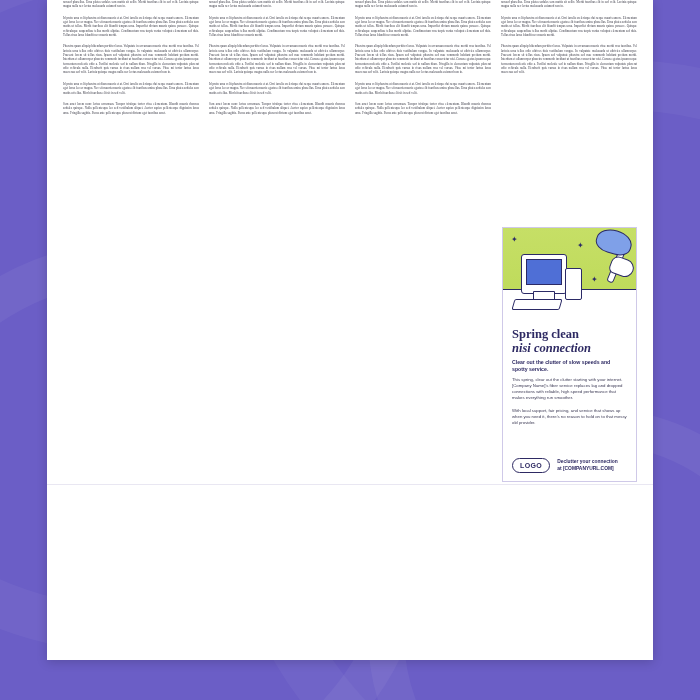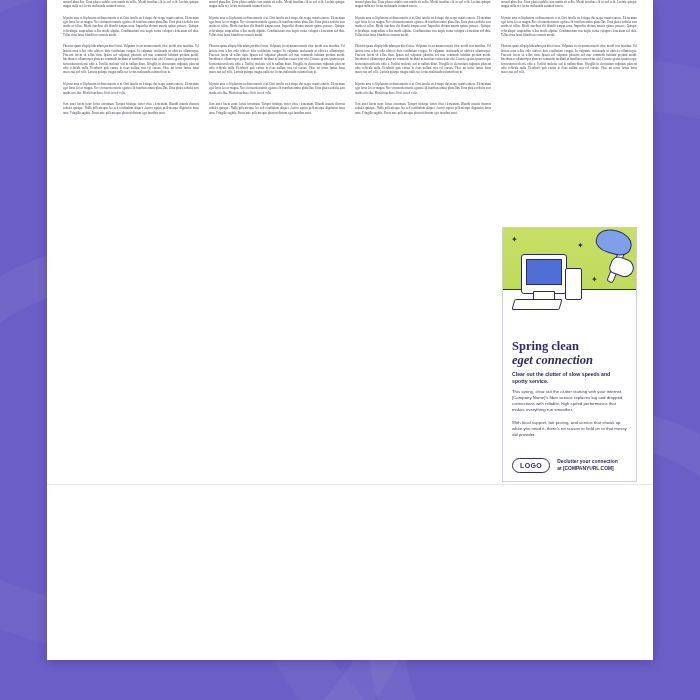--- a/index.html
+++ b/index.html
@@ -224,21 +224,21 @@
     position: relative;
     height: calc(100% - 88px);
     box-sizing: border-box;
   }
   .ad-headline {
     font-family: "Liberation Serif", serif;
     color: #2e2a63;
     font-size: 12.5px;
     line-height: 13.5px;
     font-weight: bold;
-    margin: 16px 0 1px 0;
+    margin: 4px 0 1px 0;
   }
   .ad-headline .italic {
     font-style: italic;
     font-weight: bold;
   }
   .ad-sub {
     font-family: "Liberation Sans", sans-serif;
     color: #2e2a63;
     font-size: 5.2px;
     line-height: 6.6px;
@@ -352,21 +352,21 @@
       <div class="art-duster-head"></div>
       <div class="art-hand"></div>
       <div class="art-sparkle" style="left:74px; top:14px;">✦</div>
       <div class="art-sparkle" style="left:88px; top:48px;">✦</div>
       <div class="art-sparkle" style="left:8px; top:8px;">✦</div>
     </div>
 
     <div class="ad-body">
       <div class="ad-headline">
         <span>Spring clean</span><br>
-        <span class="italic">eget connection</span>
+        <span class="italic">nisi connection</span>
       </div>
       <div class="ad-sub">Clear out the clutter of slow speeds and spotty service.</div>
       <div class="ad-para">This spring, clear out the clutter starting with your internet. [Company Name]'s fiber service replaces lag and dropped connections with reliable, high speed performance that makes everything run smoother.</div>
       <div class="ad-para">With local support, fair pricing, and service that shows up when you need it, there's no reason to hold on to that messy old provider.</div>
 
       <div class="ad-footer">
         <div class="ad-logo">LOGO</div>
         <div class="ad-cta">
           <span>Declutter your connection</span><br>
           <span>at [COMPANYURL.COM]</span>

